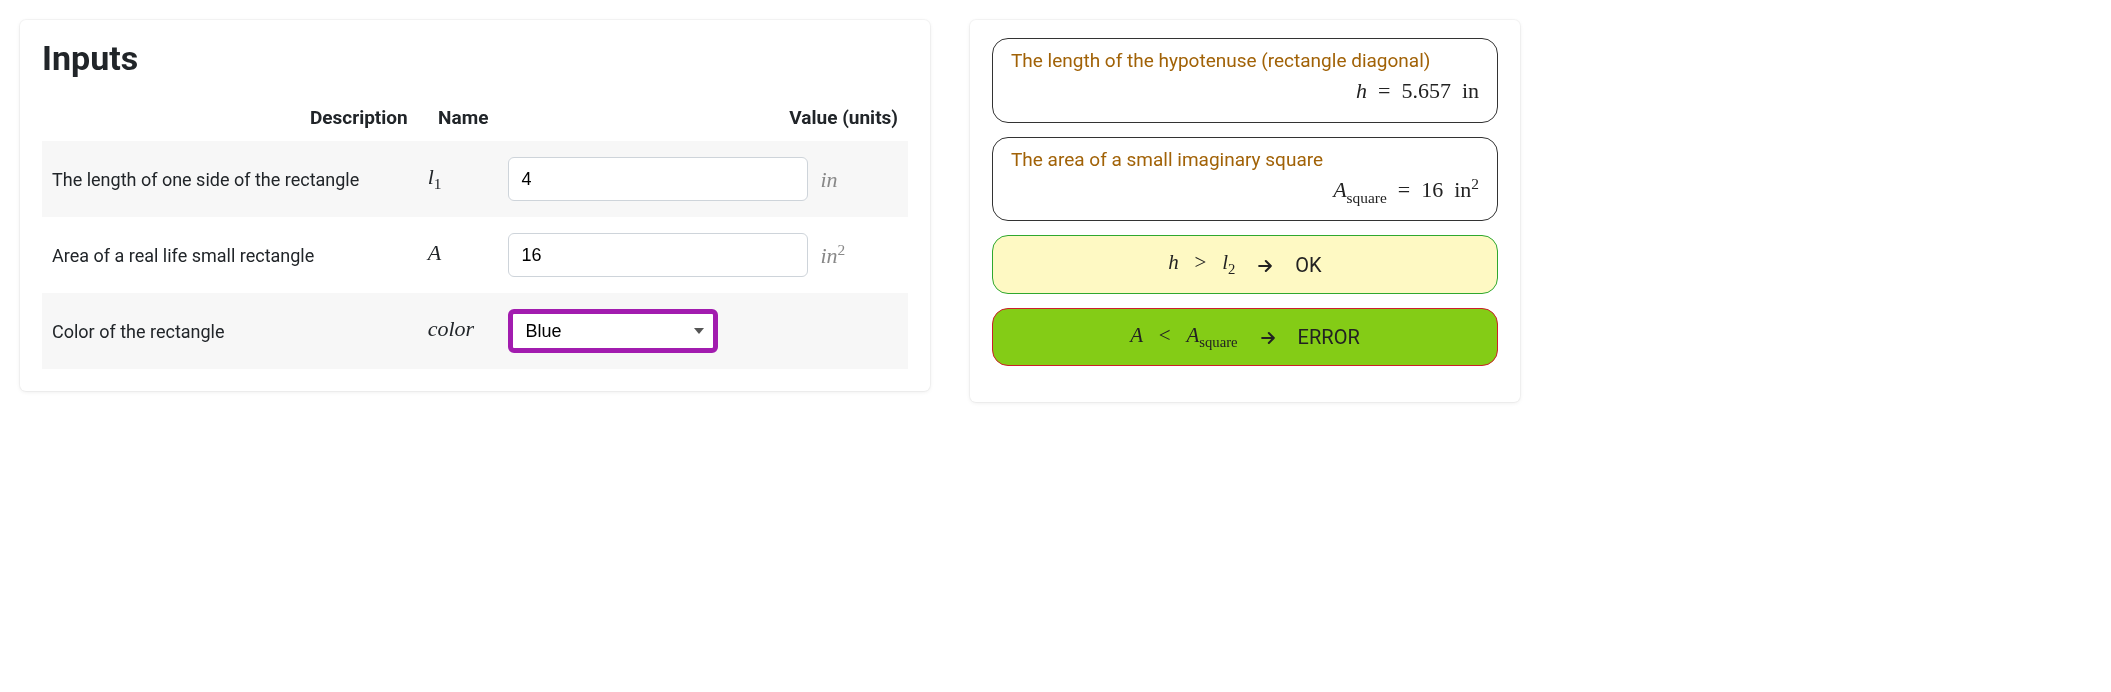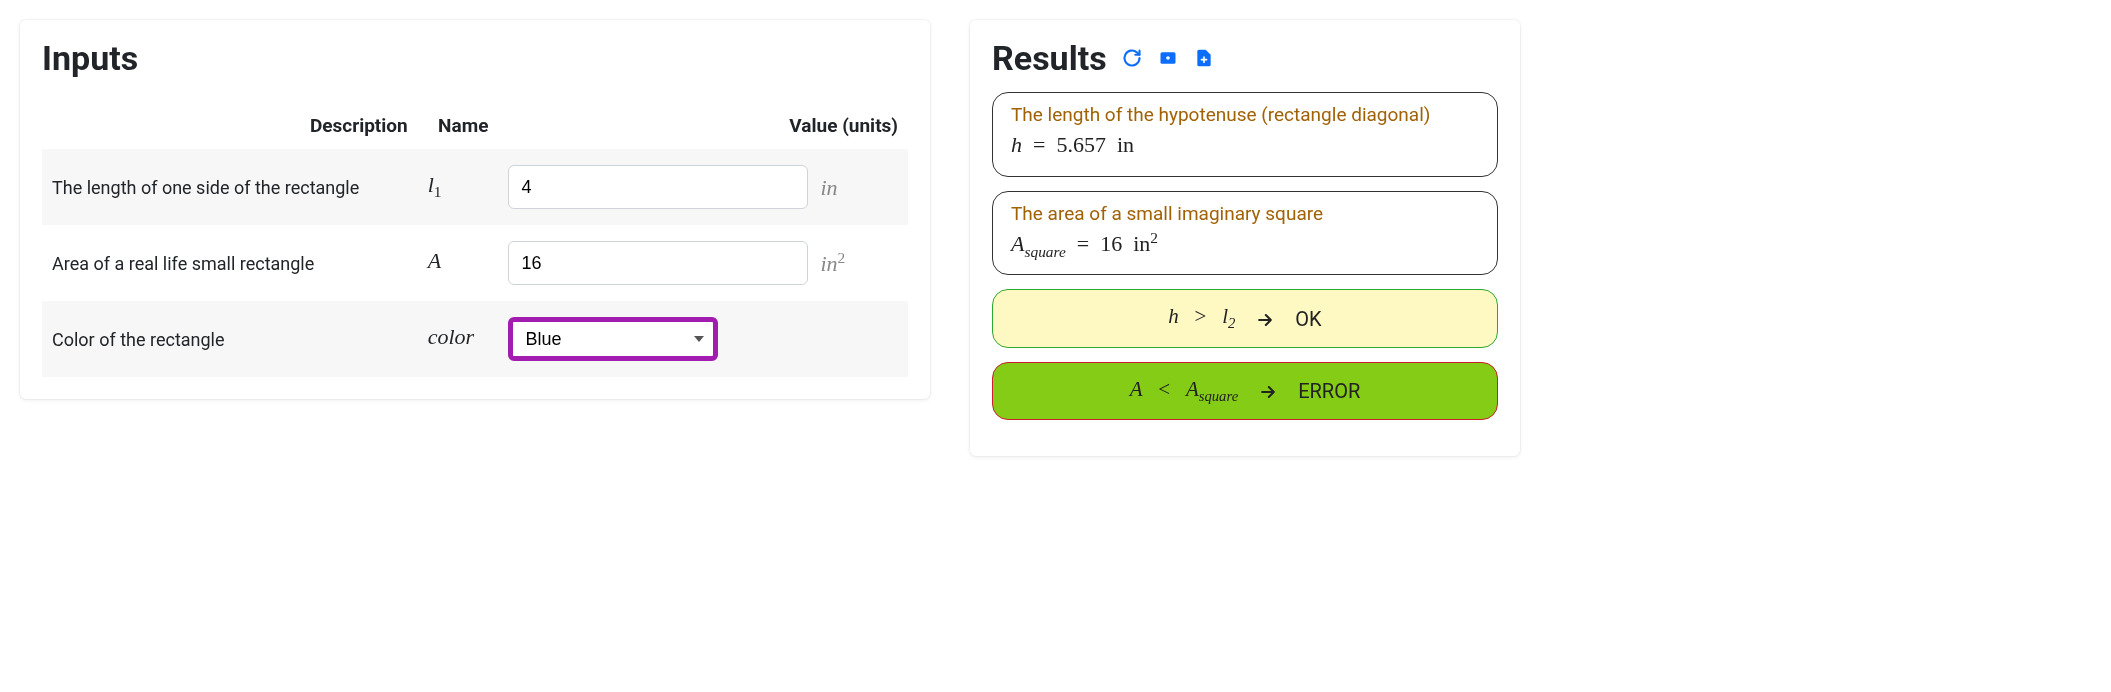--- a/index.html
+++ b/index.html
@@ -20,21 +20,21 @@
   border-radius: 6px;
   box-shadow: 0 1px 4px rgba(0,0,0,0.08), 0 0 0 1px rgba(0,0,0,0.03);
   padding: 18px 22px 22px;
 }
 .inputs-card { flex: 0 0 910px; }
 .results-card { flex: 0 0 550px; }
 
 h1 {
   font-size: 34px;
   font-weight: 700;
-  margin-bottom: 28px;
+  margin-bottom: 20px;
   color: #212529;
   display: inline-block;
 }
 .results-header {
   display: flex;
   align-items: center;
   gap: 14px;
   margin-bottom: 14px;
 }
 .results-header h1 { margin-bottom: 0; }
@@ -124,21 +124,21 @@
   margin-bottom: 14px;
   background: #fff;
   text-align: left;
 }
 .result-box .desc {
   font-size: 19px;
   color: #a16207;
   margin-bottom: 4px;
 }
 .result-box .formula {
-  text-align: left;
+  text-align: right;
   font-size: 22px;
 }
 .status-box {
   border-radius: 16px;
   padding: 14px 18px;
   margin-bottom: 14px;
   display: flex;
   align-items: center;
   justify-content: center;
   gap: 20px;
@@ -150,21 +150,21 @@
 }
 .status-error {
   background: #84cc16;
   border: 1.5px solid #cc1f2b;
 }
 .math {
   font-family: "Times New Roman", Georgia, serif;
   font-style: normal;
 }
 .math i { font-style: italic; }
-.math sub { font-size: 0.7em; font-style: italic; }
+.math sub { font-size: 0.7em; }
 .math sup { font-size: 0.7em; }
 .arrow-icon svg { width: 20px; height: 20px; vertical-align: middle; }
 .status-label { font-family: inherit; font-size: 20px; }
 </style>
 </head>
 <body>
 
 <div class="layout">
 
   <div class="card inputs-card">
@@ -217,42 +217,20 @@
                 <input class="select-input" readonly="" value="Blue" style="">
               </div>
             </div>
           </td>
         </tr>
       </tbody>
     </table>
   </div>
 
   <div class="card results-card">
-    <div class="results-header">
-      <h1>Results</h1>
-      <span class="icon-btn">
-        <svg viewBox="0 0 24 24" fill="none" stroke="currentColor" stroke-width="2.5" stroke-linecap="round" stroke-linejoin="round">
-            <path d="M21 12a9 9 0 1 1-3-6.7L21 8"></path>
-            <path d="M21 3v5h-5"></path>
-          </svg>
-      </span>
-      <span class="icon-btn">
-        <svg viewBox="0 0 24 24" fill="currentColor">
-            <rect x="3" y="5" width="18" height="14" rx="2"></rect>
-            <circle cx="12" cy="12" r="2.2" fill="#fff"></circle>
-          </svg>
-      </span>
-      <span class="icon-btn">
-        <svg viewBox="0 0 24 24" fill="currentColor">
-            <path d="M14 2H6a2 2 0 0 0-2 2v16a2 2 0 0 0 2 2h12a2 2 0 0 0 2-2V8l-6-6z"></path>
-            <path d="M14 2v6h6" fill="#fff" opacity="0.0"></path>
-            <path d="M12 11v6M9 14h6" stroke="#fff" stroke-width="2" stroke-linecap="round"></path>
-          </svg>
-      </span>
-    </div>
 
     <div class="result-box">
       <div class="desc">The length of the hypotenuse (rectangle diagonal)</div>
       <div class="formula math">
         <i>h</i><sub></sub>
         &nbsp;=&nbsp;
         <span>5.657</span>&nbsp;
         <span>in</span><sup></sup>
       </div>
     </div>

